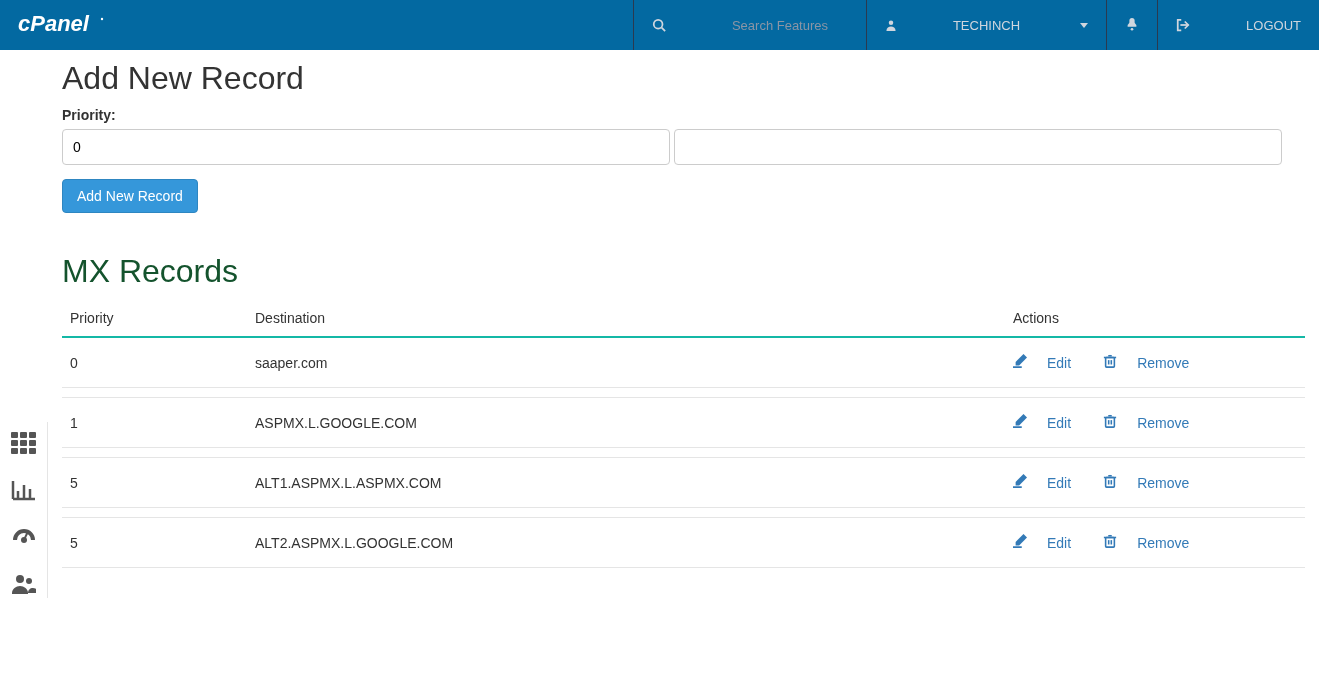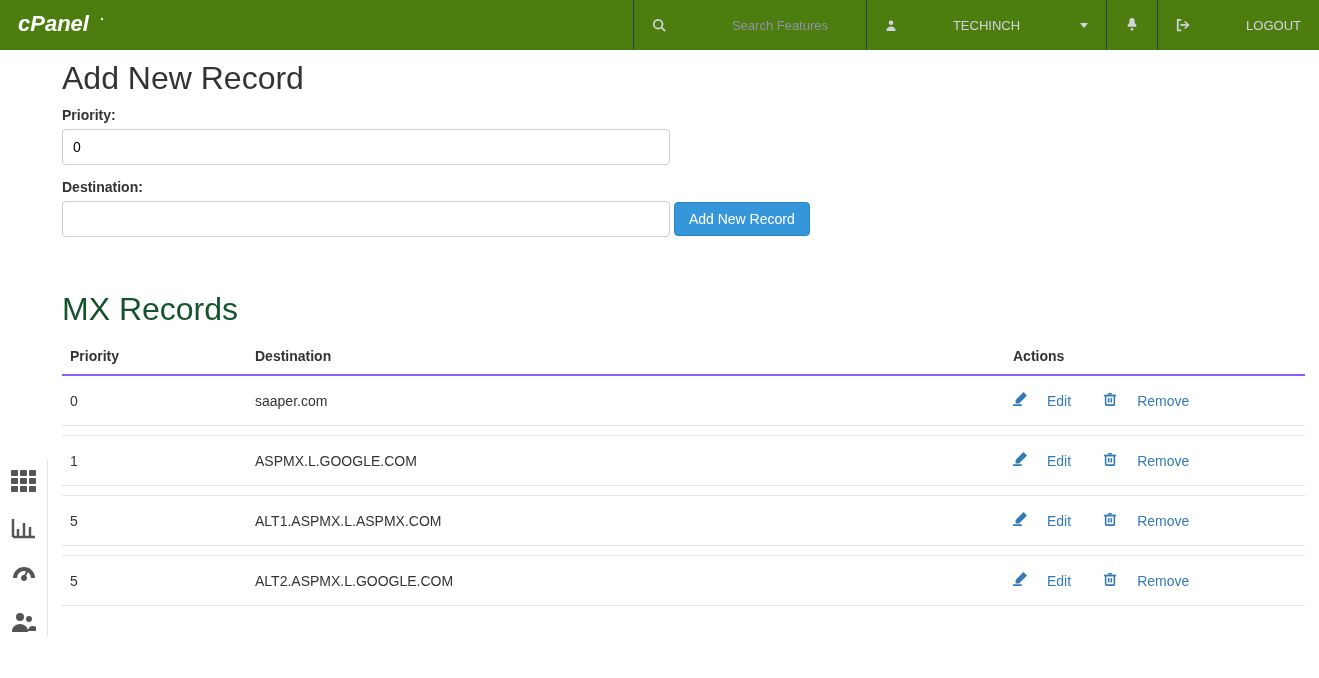--- a/index.html
+++ b/index.html
@@ -5,21 +5,21 @@
   * { box-sizing: border-box; margin: 0; padding: 0; }
   body {
     font-family: -apple-system, BlinkMacSystemFont, "Segoe UI", "Helvetica Neue", Arial, sans-serif;
     font-size: 14px;
     color: #333;
     background: #fff;
     width: 1319px;
   }
   .topbar {
     height: 50px;
-    background: #4d7c0f;
+    background: #0369a1;
     display: flex;
     align-items: center;
     color: #fff;
   }
   .logo {
     padding: 0 18px;
     display: flex;
     align-items: center;
   }
   .logo svg { display:block; }
@@ -111,24 +111,24 @@
     font-size: 14px;
     cursor: pointer;
   }
   table {
     width: 100%;
     border-collapse: collapse;
     margin-top: 6px;
   }
   thead th {
     text-align: left;
-    font-weight: 700;
+    font-weight: 400;
     font-size: 14px;
     padding: 10px 8px;
-    border-bottom: 2px solid #8b5cf6;
+    border-bottom: 2px solid #14b8a6;
   }
   thead th.actions-col { width: 300px; }
   tbody td {
     padding: 16px 8px;
     border-bottom: 1px solid #e5e5e5;
     vertical-align: middle;
     font-size: 14px;
   }
   tbody tr.gap td {
     padding: 4px 0;
@@ -247,21 +247,20 @@
       </span>
     </div>
   </div>
 
   <div class="main">
     <h1>Add New Record</h1>
 
     <label class="field-label">Priority:</label>
     <input class="text-input" type="text" value="0" style="">
 
-    <label class="field-label">Destination:</label>
     <input class="text-input" type="text" value="" style="">
 
     <button class="btn-primary">Add New Record</button>
 
     <h2>MX Records</h2>
 
     <table>
       <thead>
         <tr>
           <th class="priority-col">Priority</th>

